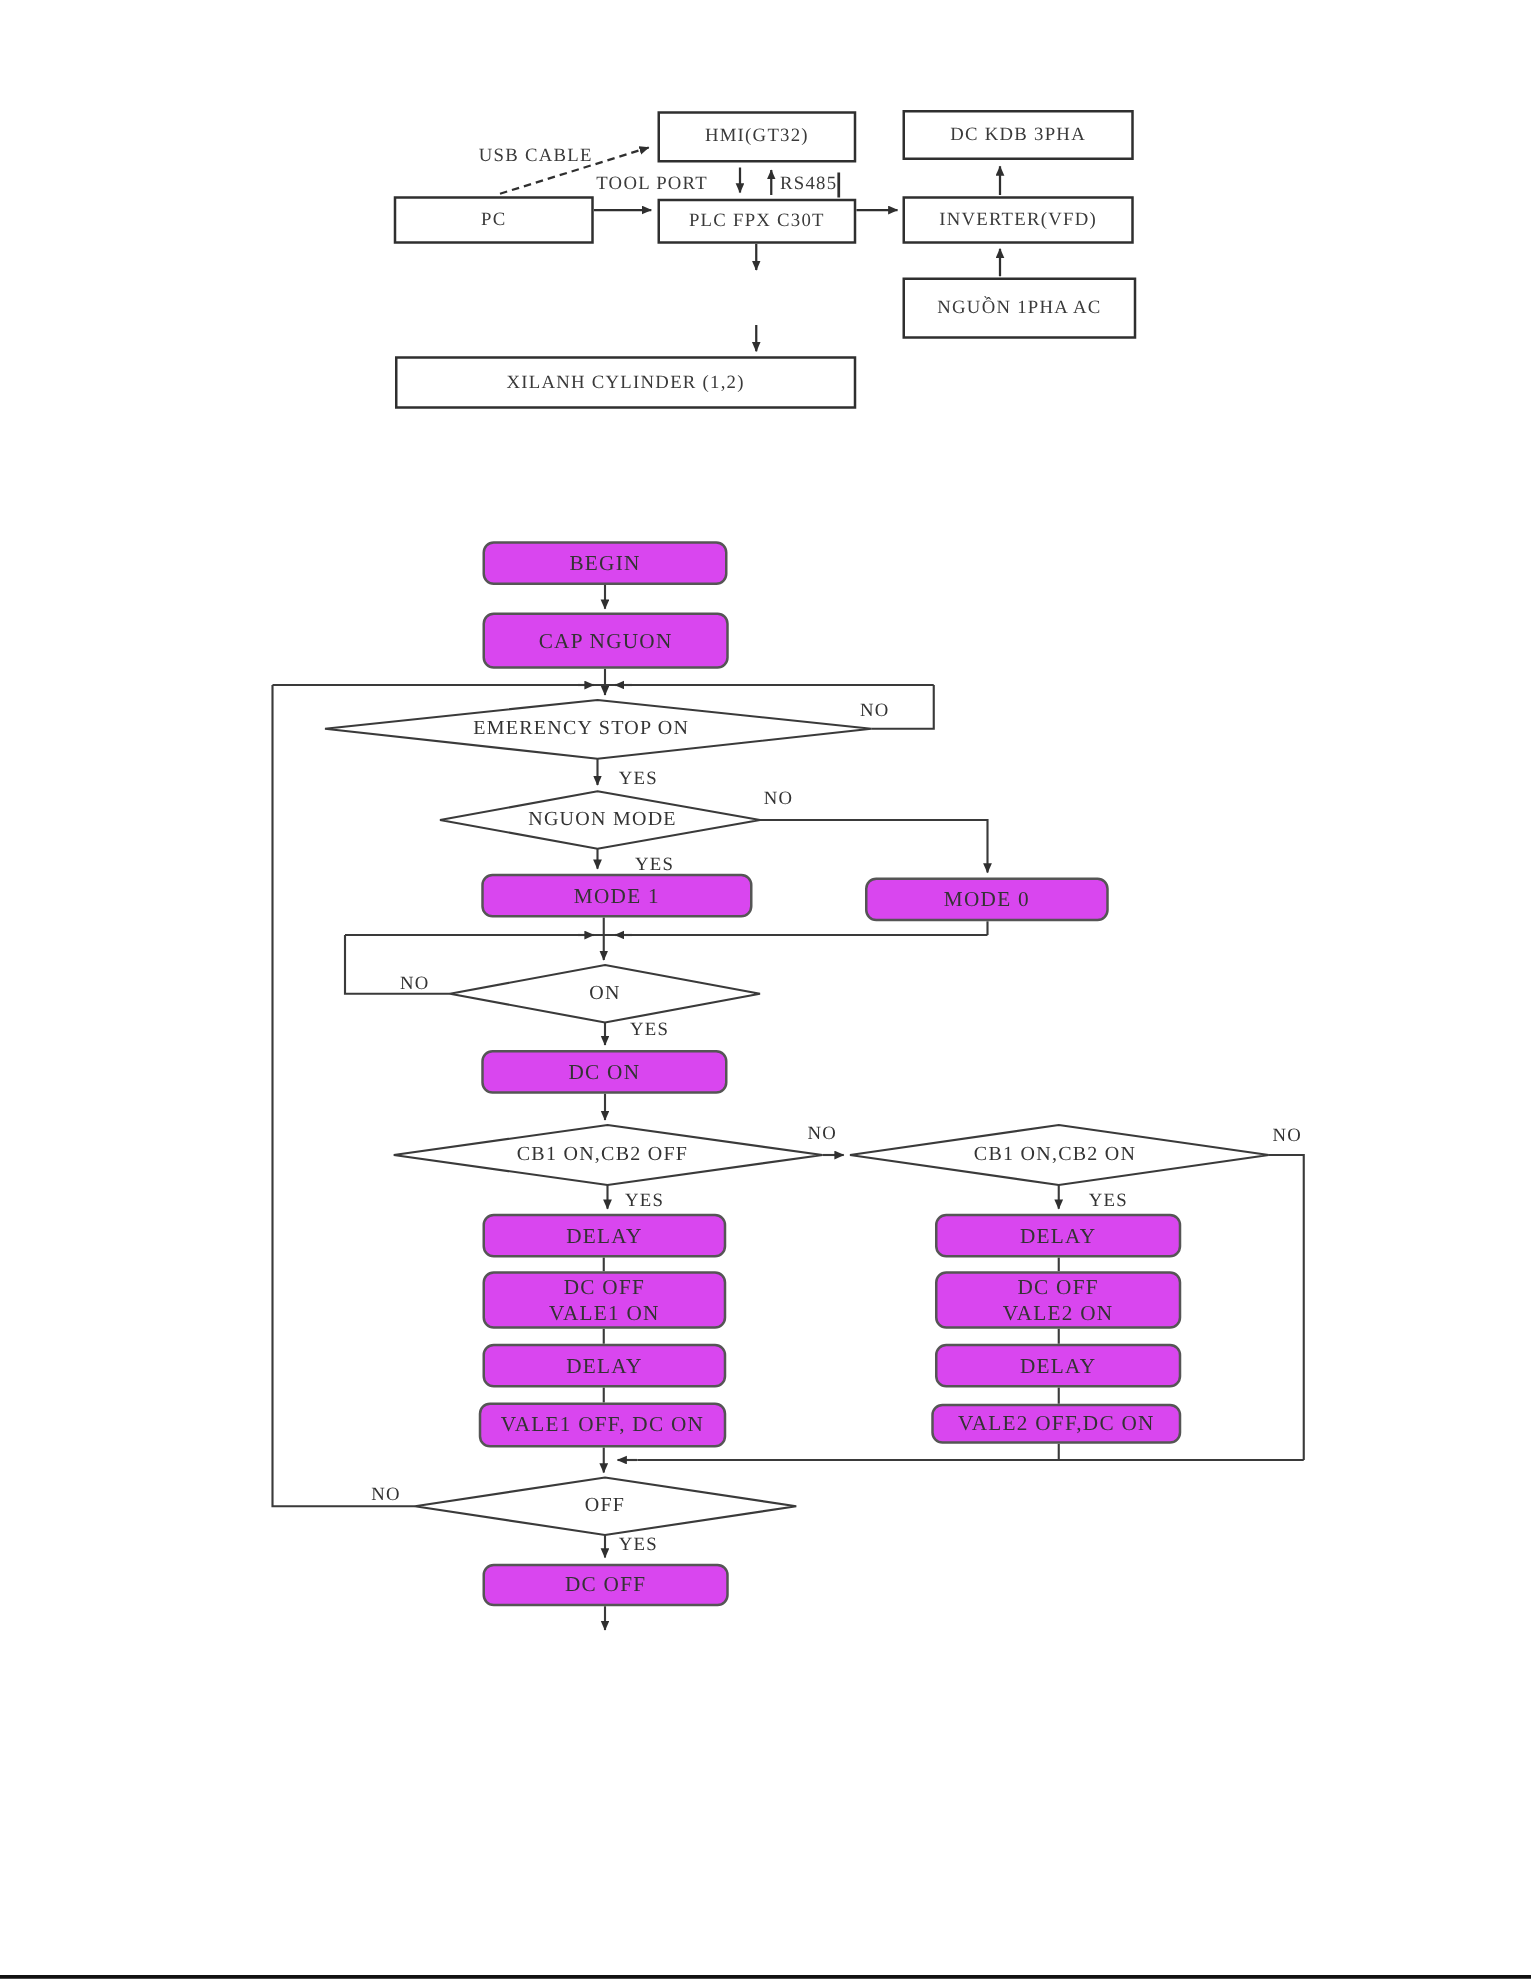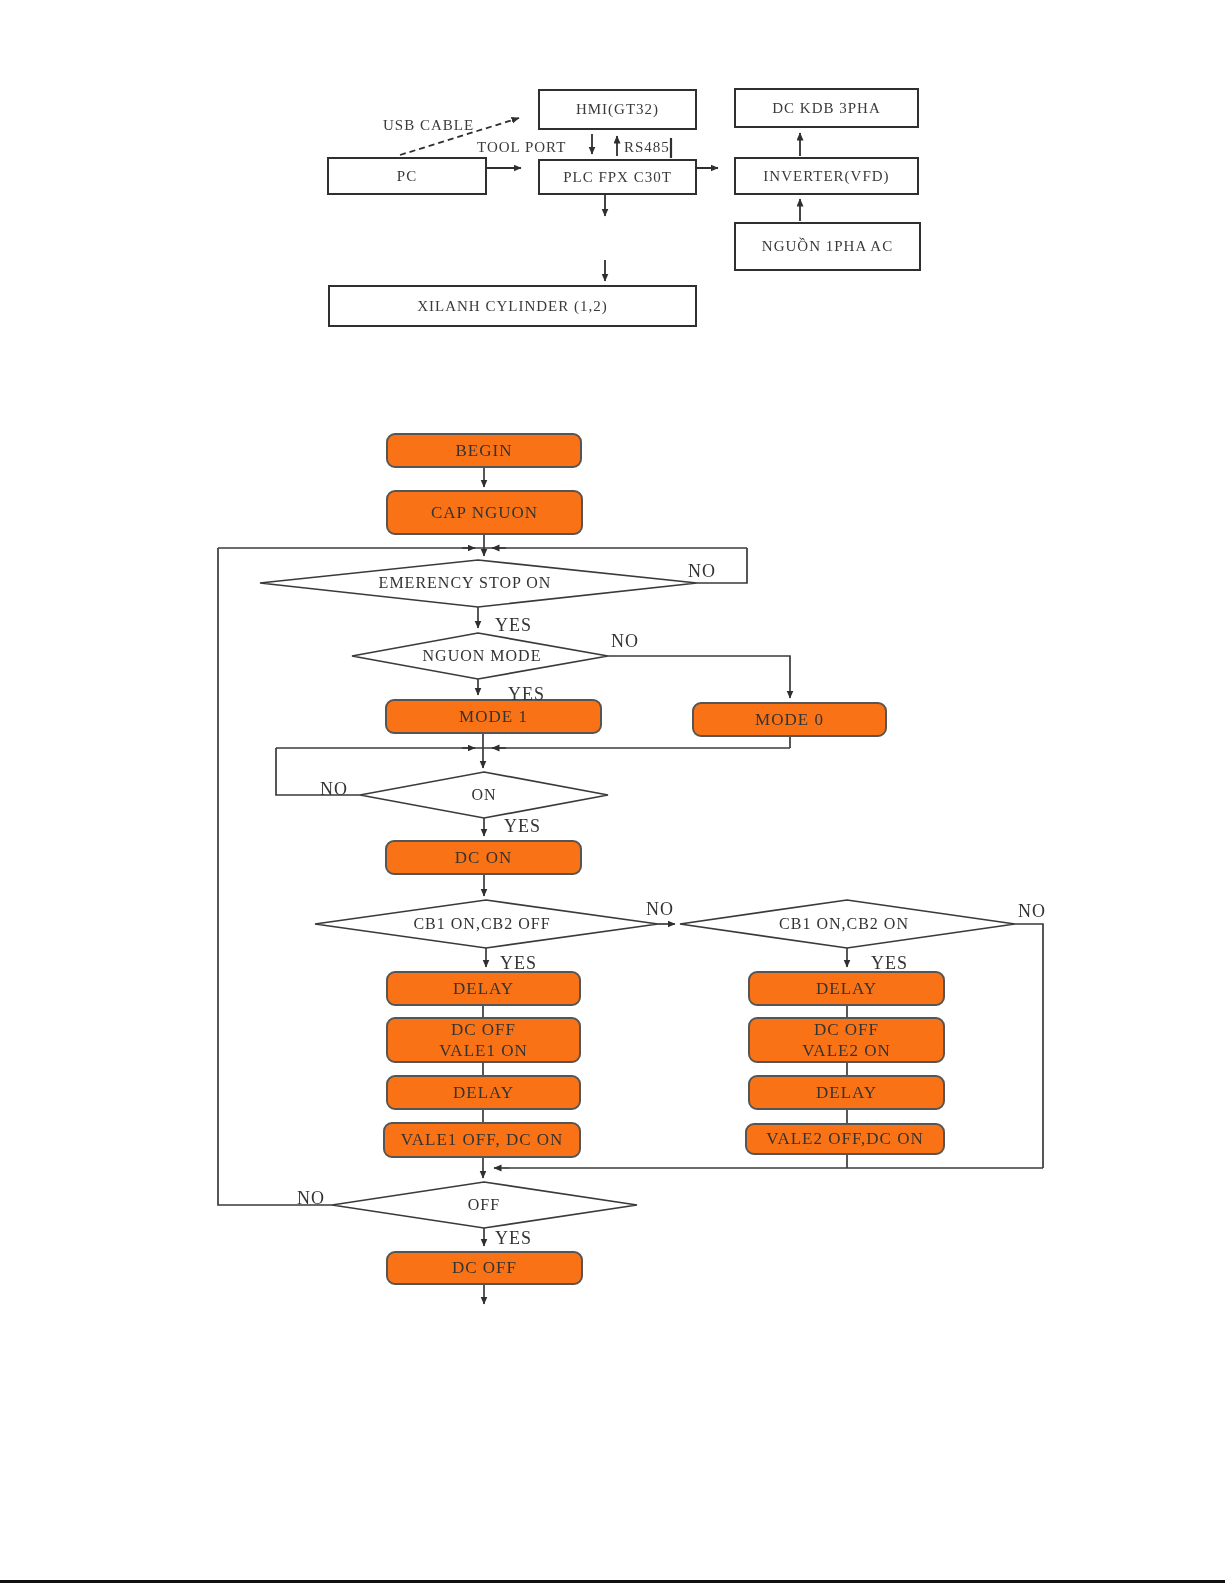--- a/index.html
+++ b/index.html
@@ -4,38 +4,38 @@
 <style>
   html,body{margin:0;padding:0;background:#fff;}
   .page{
     position:relative;width:1225px;height:1585px;background:#ffffff;overflow:hidden;
     font-family:"Liberation Serif","DejaVu Serif",serif;color:#2e2e2e;
   }
   
   .tbox{
     position:absolute;box-sizing:border-box;border:2px solid #2f2f2f;background:#fff;
     display:flex;align-items:center;justify-content:center;text-align:center;
-    font-size:15px;letter-spacing:1px;color:#3a3a3a;z-index:2;margin-left:12px;
+    font-size:15px;letter-spacing:1px;color:#3a3a3a;z-index:2;
   }
   
   .fbox{
-    position:absolute;box-sizing:border-box;border:2px solid #555;border-radius:9px;background:#f97316;
+    position:absolute;box-sizing:border-box;border:2px solid #555;border-radius:9px;background:#d946ef;
     display:flex;align-items:center;justify-content:center;text-align:center;
     font-size:17px;letter-spacing:1px;color:#333;z-index:2;white-space:pre-line;line-height:1.25;
   }
   
   .dlab{
     position:absolute;display:flex;align-items:center;justify-content:center;text-align:center;
     font-size:16px;letter-spacing:1px;color:#333;z-index:3;
   }
   .wlab{
     position:absolute;font-size:15px;letter-spacing:1px;color:#3a3a3a;z-index:3;white-space:nowrap;
   }
   .bn{
-    position:absolute;font-size:18px;letter-spacing:1px;color:#333;z-index:3;white-space:nowrap;
+    position:absolute;font-size:15px;letter-spacing:1px;color:#333;z-index:3;white-space:nowrap;
   }
   svg{position:absolute;left:0;top:0;z-index:1;}
 </style>
 </head>
 <body>
 
 <div class="page">
 
   <svg width="1225" height="1585" viewBox="0 0 1225 1585">
     <defs>

